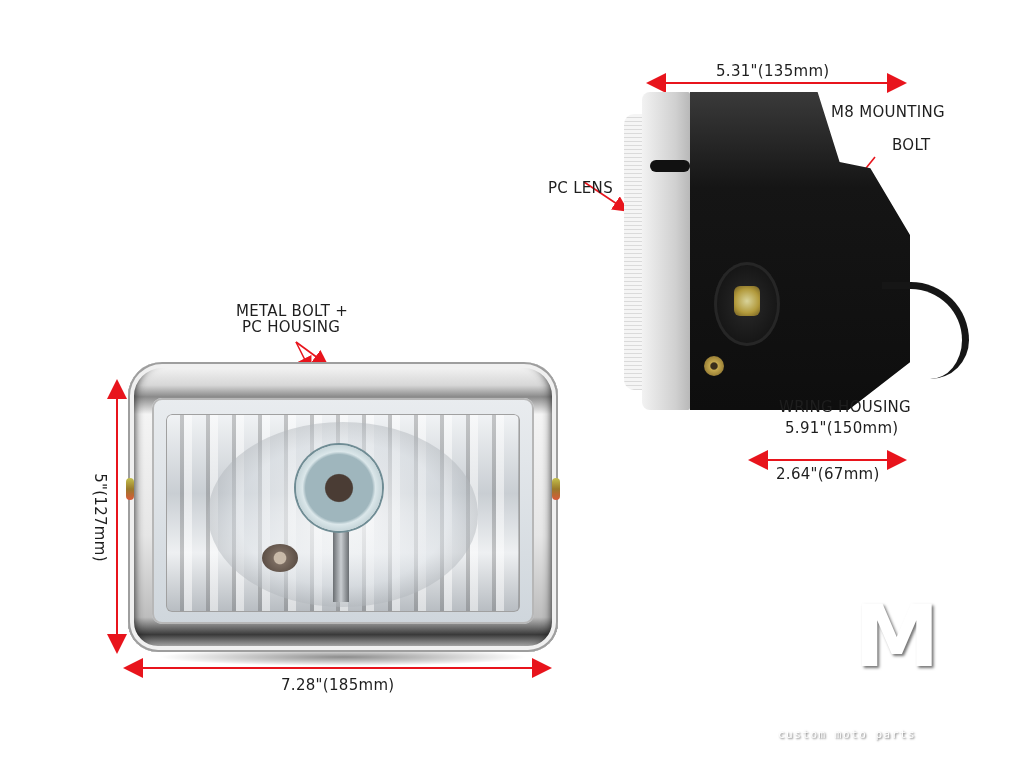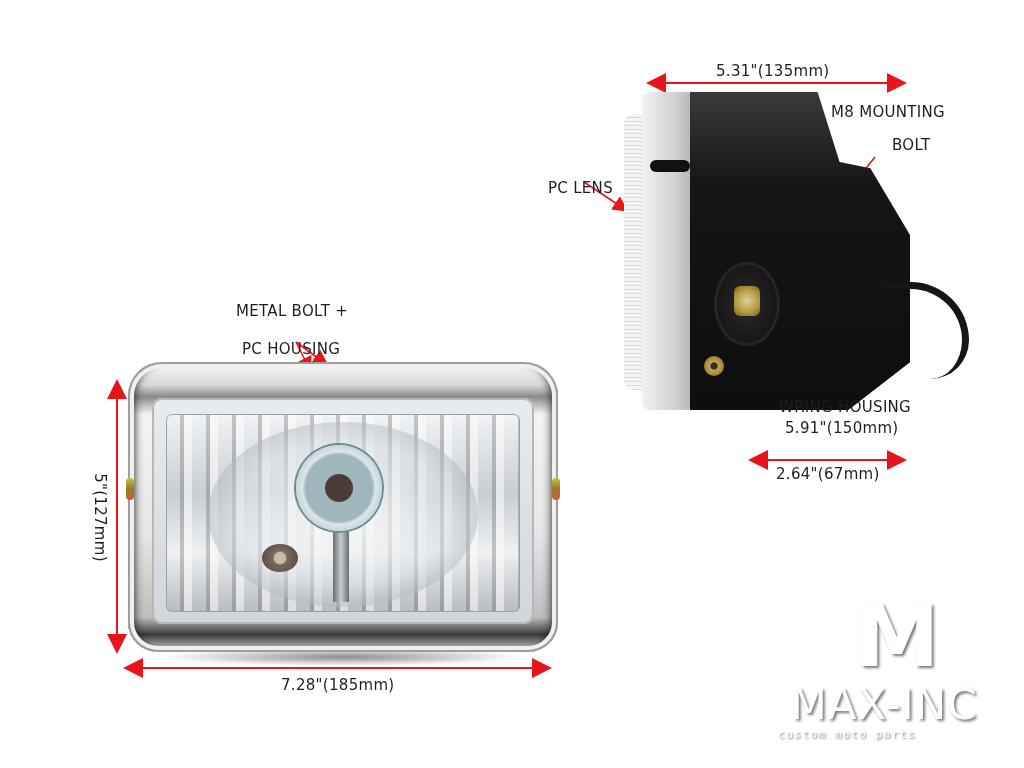--- a/index.html
+++ b/index.html
@@ -176,21 +176,20 @@
 
 <div class="label" style="left:716px;top:62px;">5.31"(135mm)</div>
 <div class="label" style="left:548px;top:179px;">PC LENS</div>
 <div class="label" style="left:831px;top:103px;">M8 MOUNTING</div>
 <div class="label" style="left:892px;top:136px;">BOLT</div>
 <div class="label" style="left:779px;top:398px;">WRING HOUSING</div>
 <div class="label" style="left:785px;top:419px;">5.91"(150mm)</div>
 <div class="label" style="left:776px;top:465px;">2.64"(67mm)</div>
 
 <div class="label" style="left:236px;top:302px;">METAL BOLT +</div>
-<div class="label" style="left:242px;top:340px;">PC HOUSING</div>
+<div class="label" style="left:242px;top:318px;">PC HOUSING</div>
 <div class="label" style="left:281px;top:676px;">7.28"(185mm)</div>
 <div class="label" style="left:44px;top:508px;transform:rotate(90deg);transform-origin:center;width:110px;">5"(127mm)</div>
 
 <div class="logo">
   <div class="mark">M</div>
-  <div class="name">MAX-INC</div>
   <div class="tag">custom moto parts</div>
 </div>
 
 </body></html>

